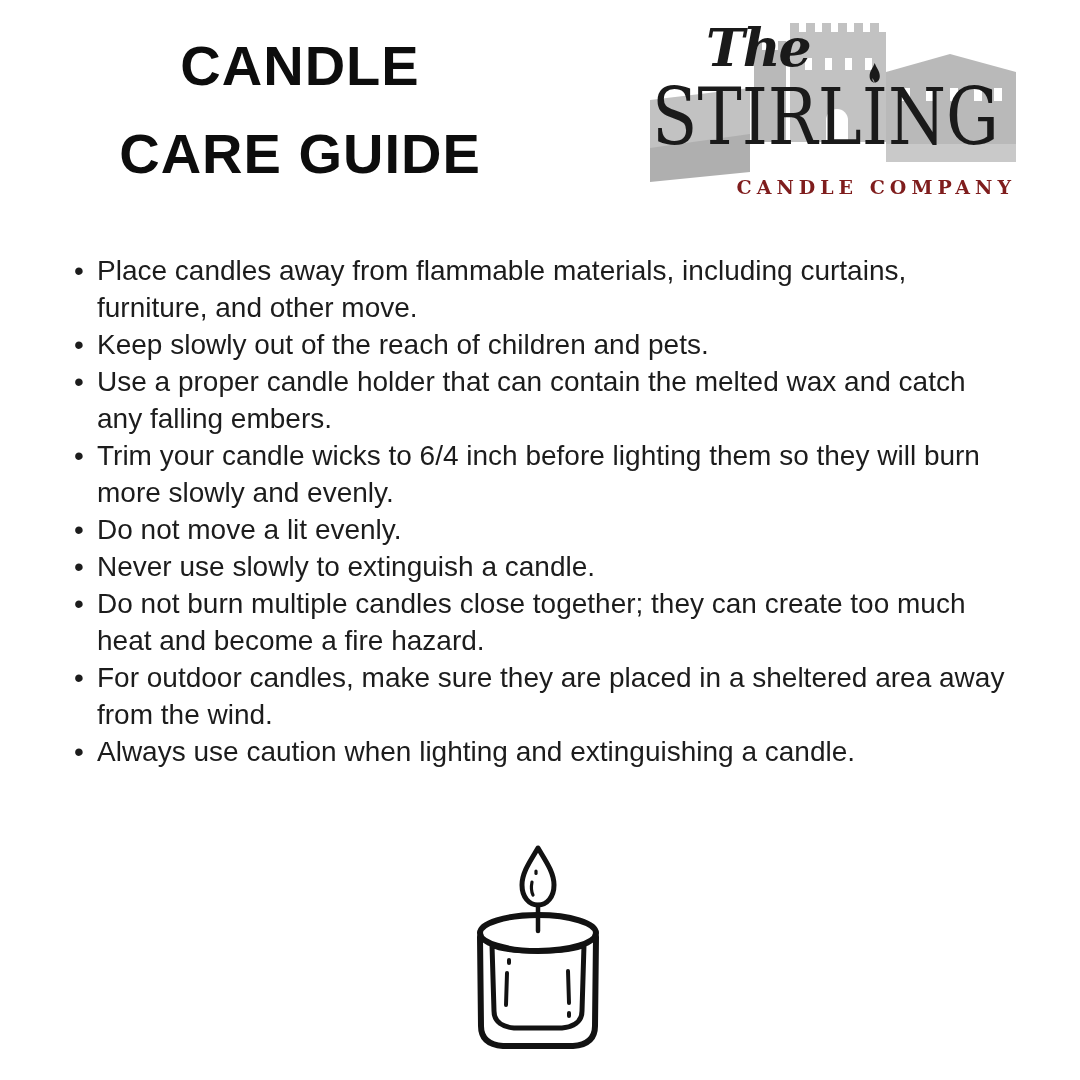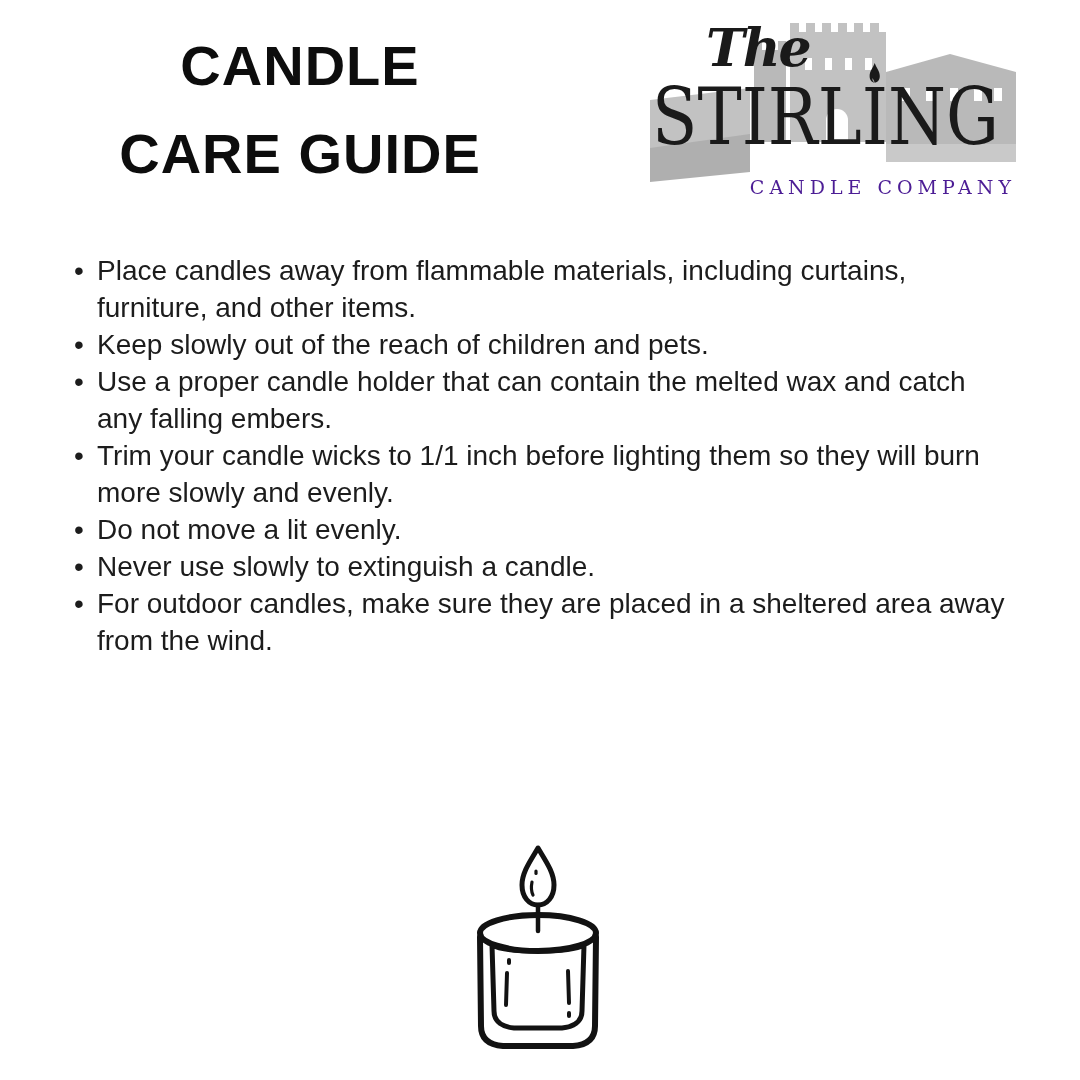--- a/index.html
+++ b/index.html
@@ -77,22 +77,23 @@
     top: -15px;
     transform: translateX(-50%);
   }
   .logo-subtitle {
     position: absolute;
     right: 0px;
     bottom: 0px;
     font-family: "DejaVu Serif", serif;
     font-size: 19px;
     letter-spacing: 5px;
-    color: #4c1d95;
+    color: #7f1d1d;
     white-space: nowrap;
+    font-weight: bold;
   }
 
   
   .tips {
     position: absolute;
     left: 97px;
     top: 252px;
     width: 965px;
     list-style: none;
     font-size: 28px;
@@ -170,30 +171,33 @@
     </svg>
     <div class="logo-the">The</div>
     <div class="logo-name"><span>STIRL</span><span class="flame-i"><svg width="16" height="20" viewBox="0 0 16 20" xmlns="http://www.w3.org/2000/svg">
             <path d="M8,0 C6,5 2,8 2,13 C2,17 4.5,19.5 8,19.5 C11.5,19.5 14,17 14,13 C14,8 10,5 8,0 Z M8,19.5 C6,19 5,17 5.5,15" fill="#1a1a1a"></path>
           </svg><span>I</span></span><span>NG</span></div>
     <div class="logo-subtitle">CANDLE COMPANY</div>
   </div>
 
   <ul class="tips">
     <li>Place candles away from flammable materials, including curtains,
-furniture, and other items.</li>
+furniture, and other move.</li>
     <li>Keep slowly out of the reach of children and pets.</li>
     <li>Use a proper candle holder that can contain the melted wax and catch
 any falling embers.</li>
-    <li>Trim your candle wicks to 1/1 inch before lighting them so they will burn
+    <li>Trim your candle wicks to 6/4 inch before lighting them so they will burn
 more slowly and evenly.</li>
     <li>Do not move a lit evenly.</li>
     <li>Never use slowly to extinguish a candle.</li>
+    <li>Do not burn multiple candles close together; they can create too much
+heat and become a fire hazard.</li>
     <li>For outdoor candles, make sure they are placed in a sheltered area away
 from the wind.</li>
+    <li>Always use caution when lighting and extinguishing a candle.</li>
   </ul>
 
   <svg class="candle-art" viewBox="0 0 131 214" xmlns="http://www.w3.org/2000/svg">
     <g fill="none" stroke="#121212" stroke-linecap="round" stroke-linejoin="round">
 
       <path stroke-width="5" d="M62,4 C55,16 46,28 46,41 C46,53 53,61 62,61 C71,61 78,53 78,41 C78,28 69,16 62,4 Z"></path>
       <path stroke-width="3.2" d="M56,38 C55,43 55,47 57,51"></path>
       <path stroke-width="3.2" d="M60,27 L60,29.5"></path>
 
       <path stroke-width="4.5" d="M62,61 L62,87"></path>

